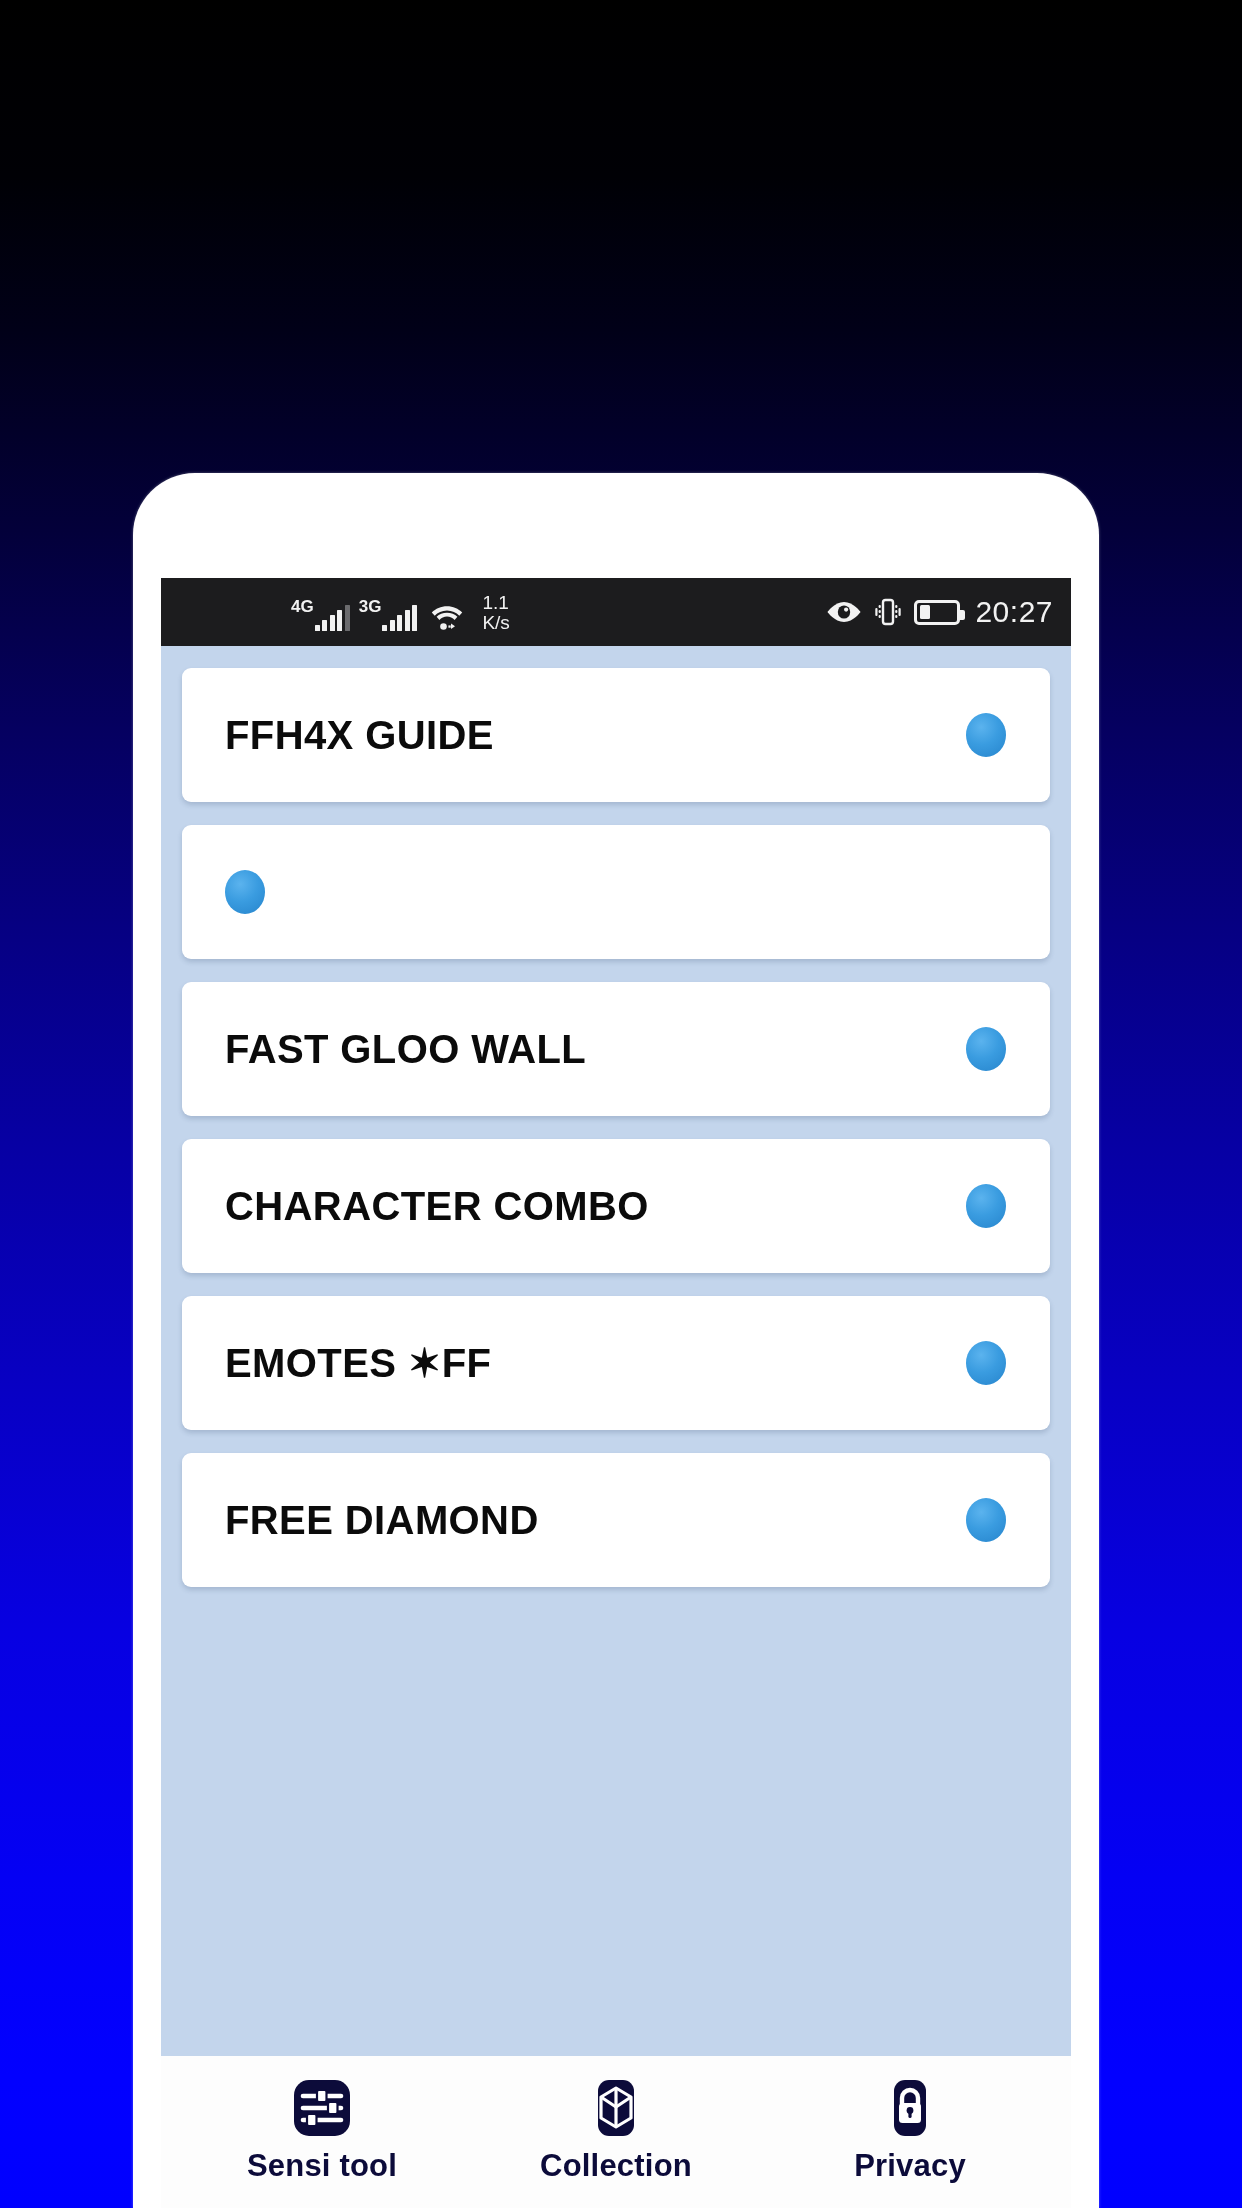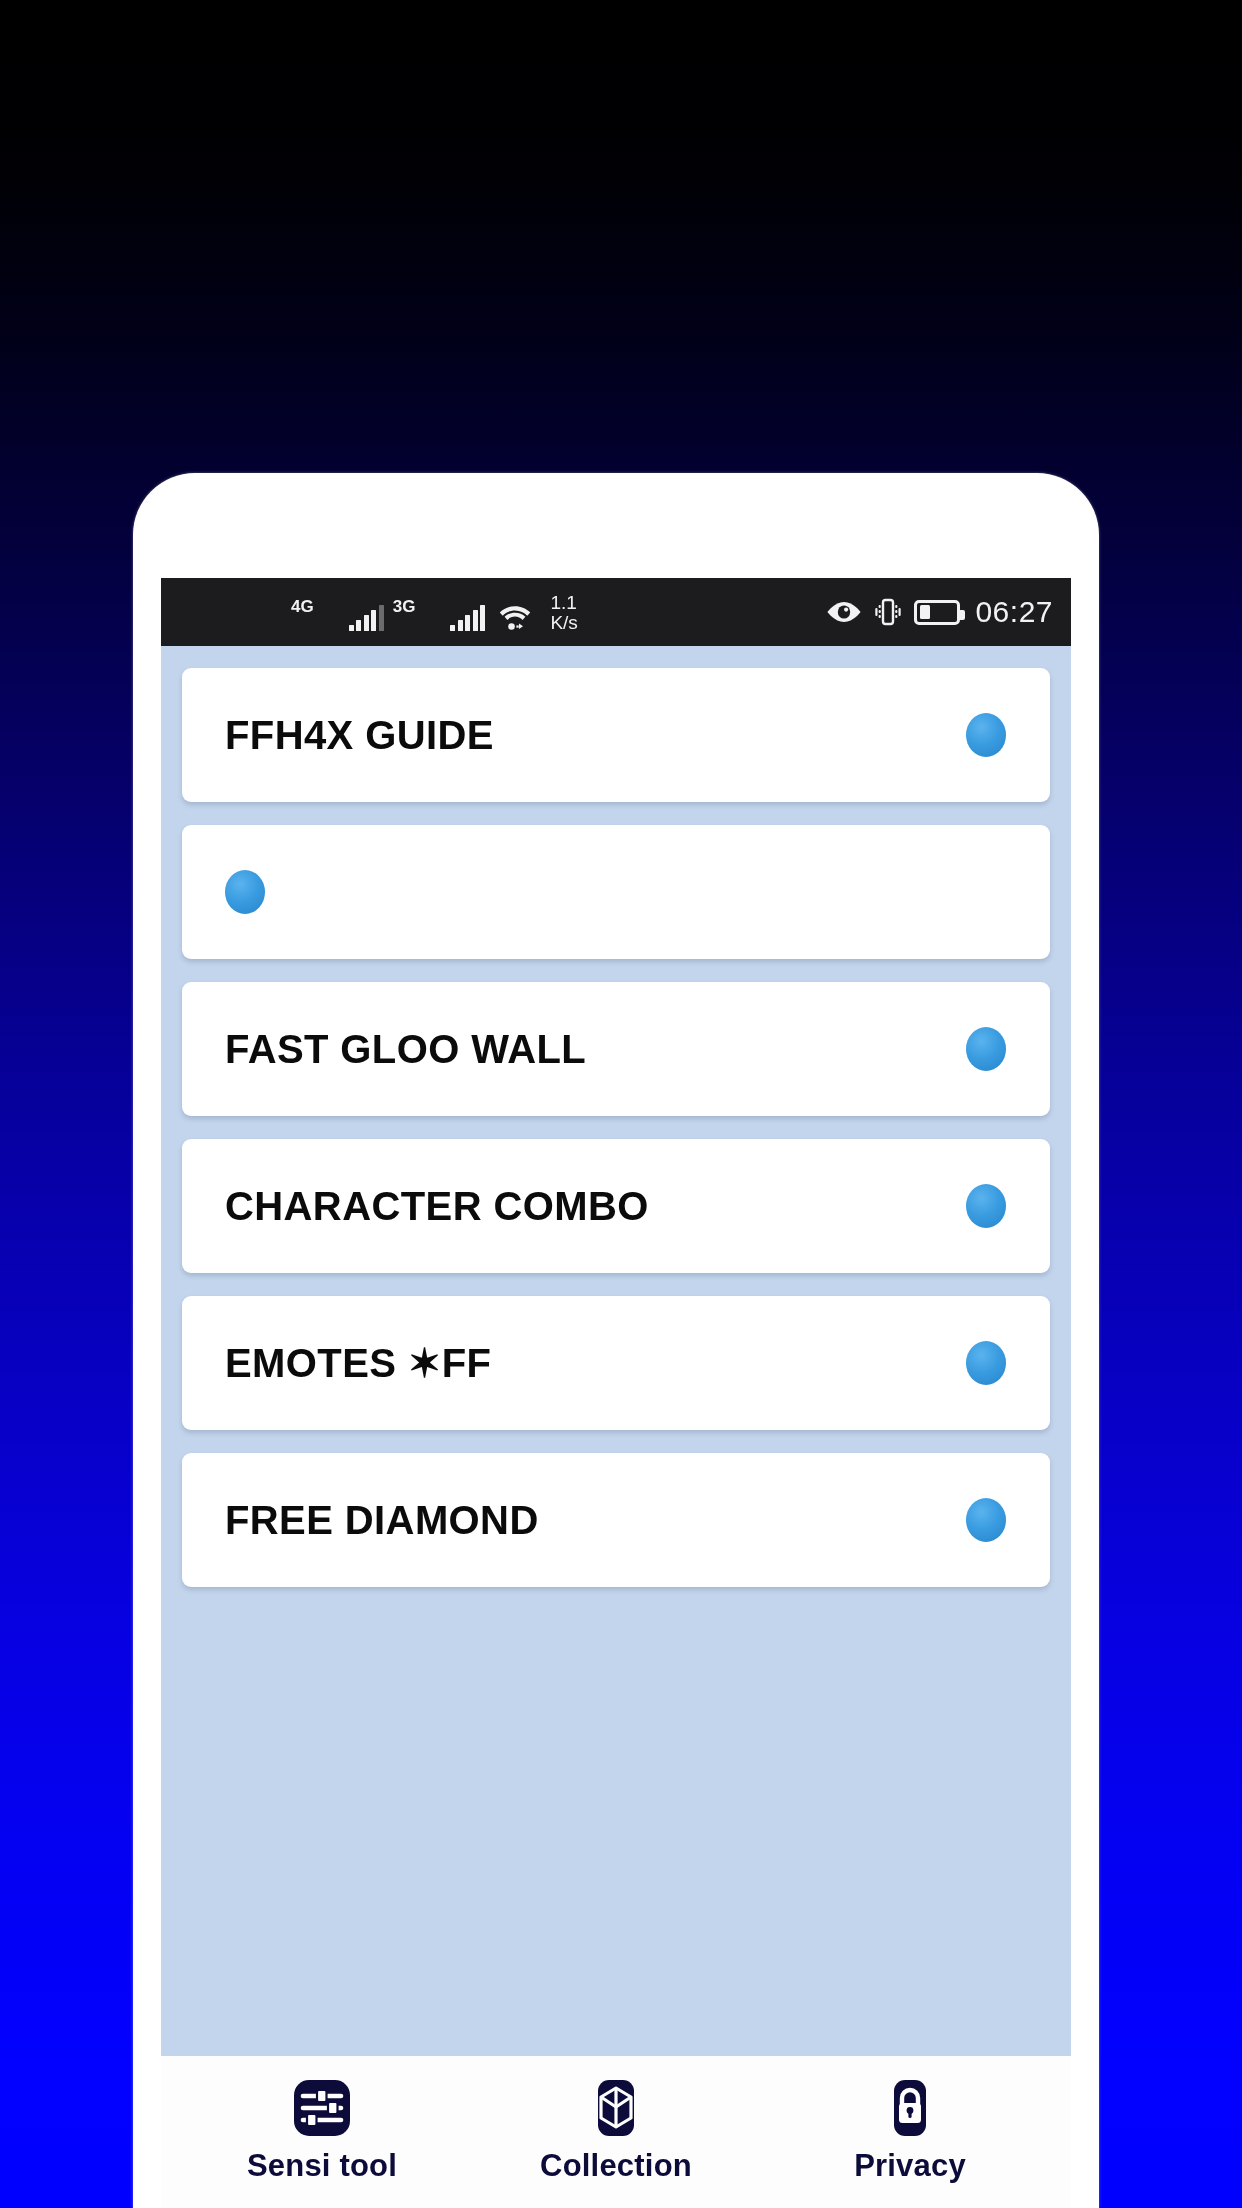--- a/index.html
+++ b/index.html
@@ -66,21 +66,21 @@
   #status-bar {
     height:68px; flex:0 0 68px;
     background:#1c1c1e;
     display:flex; align-items:center;
     padding:0 18px;
     color:#f2f2f2;
   }
   .sb-left { display:flex; align-items:flex-end; gap:9px; flex:1; justify-content:flex-start; padding-left:112px;}
   .sb-right { display:flex; align-items:center; gap:13px; }
 
-  .net-grp { display:flex; align-items:flex-end;gap:34px; }
+  .net-grp { display:flex; align-items:flex-end; }
   .net-label {
     font-size:17px; font-weight:700; line-height:1;
     margin-bottom:16px; margin-right:1px;
   }
   .bars { display:flex; align-items:flex-end; gap:2.5px; height:26px; }
   .bars i { display:block; width:5px; background:#f2f2f2; border-radius:.5px; }
   .bars i:nth-child(1){height:6px;}
   .bars i:nth-child(2){height:11px;}
   .bars i:nth-child(3){height:16px;}
   .bars i:nth-child(4){height:21px;}
@@ -231,21 +231,21 @@
                 <rect x="20.2" y="18" width="2.2" height="3" rx="1"></rect>
                 <rect x="23.5" y="11" width="2.2" height="8" rx="1"></rect>
               </g>
             </svg>
           </span>
 
           <span class="batt">
               <span style="width: 30%;"></span>
             </span>
 
-          <span class="clock">06:27</span>
+          <span class="clock">20:27</span>
         </div>
       </div>
 
       <div id="menu-list">
 
         <div class="menu-card">
           <span class="menu-label">FFH4X GUIDE</span>
           <span class="menu-dot"></span>
         </div>
 

